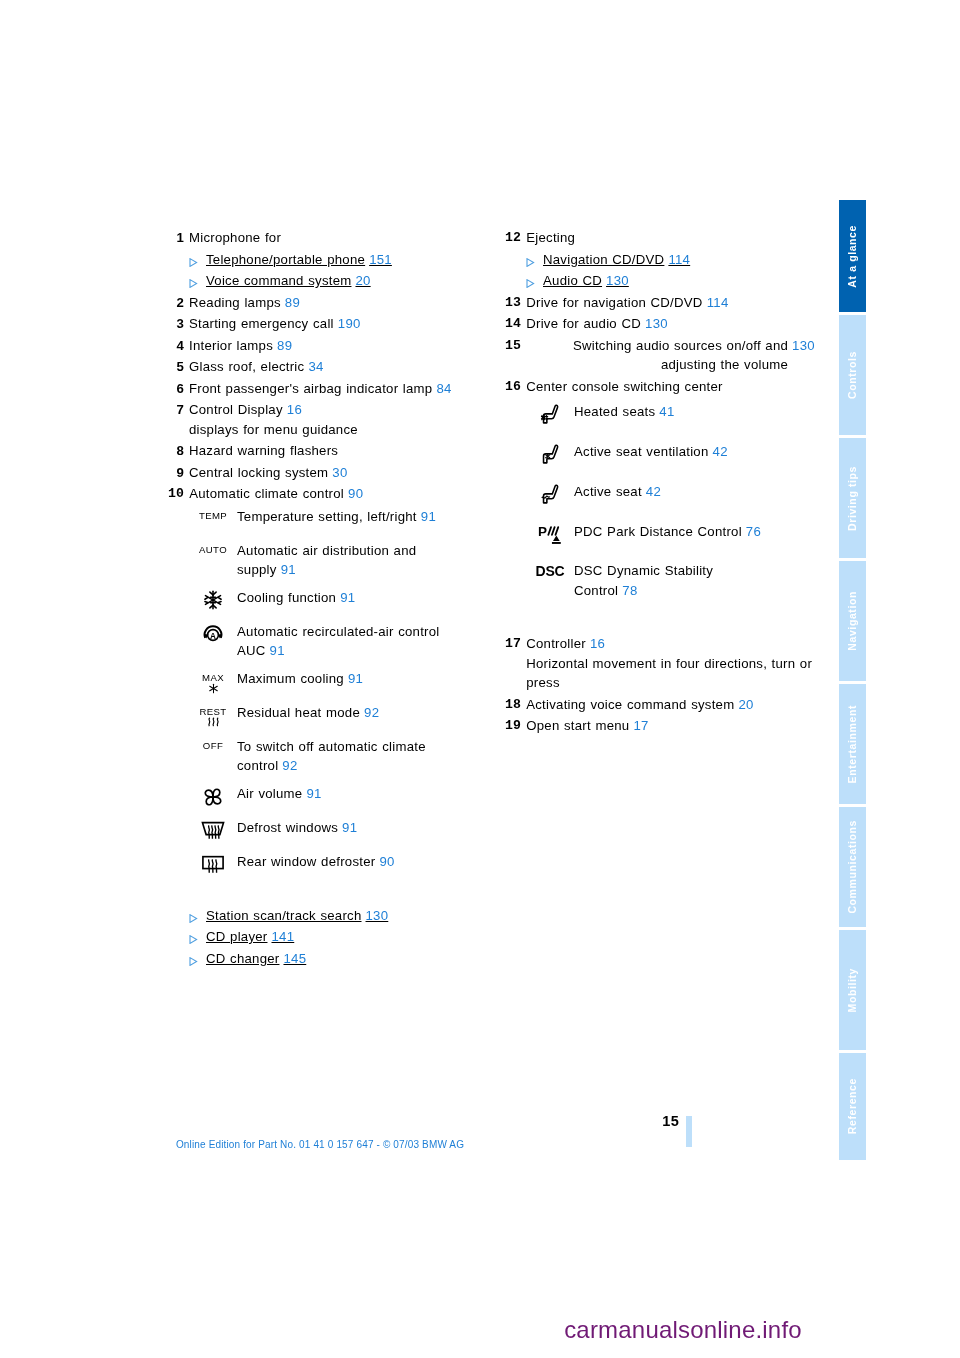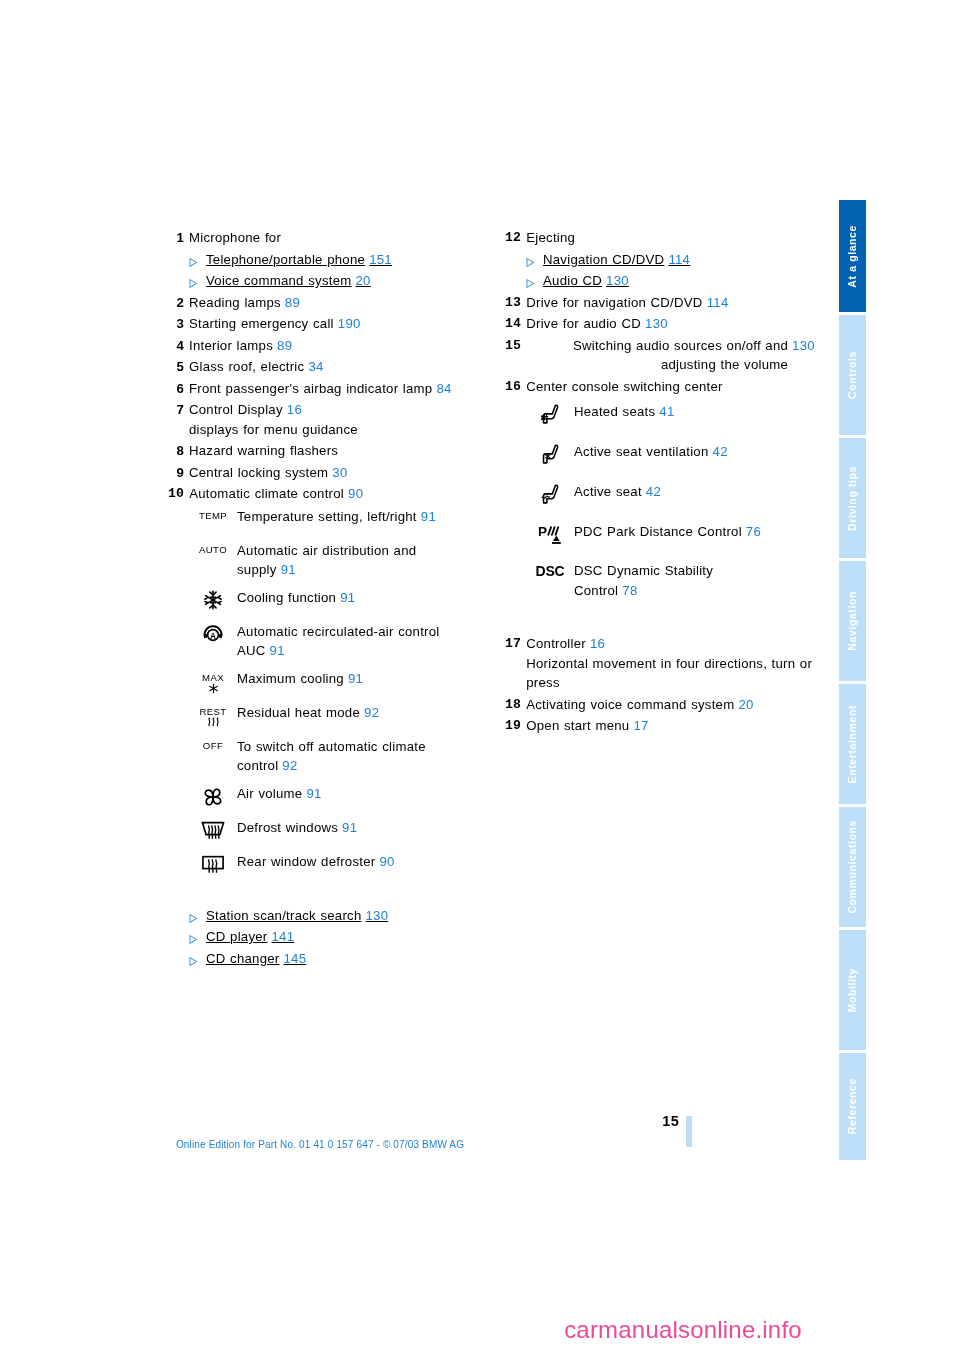--- a/index.html
+++ b/index.html
@@ -182,21 +182,21 @@
     letter-spacing: 0.15px;
   }
   #footer-note .shift { position: relative; left: -126px; }
 
   #watermark {
     position: absolute;
     left: 0; top: 1316px;
     width: 960px;
     text-align: center;
     font-size: 24px;
-    color: #ec4899;
+    color: #701a75;
     letter-spacing: 0.2px;
   }
   #watermark .shift { position: relative; left: 203px; }
 </style>
 </head>
 <body>
 
 <div id="page">
 
   <div id="tab-rail">

